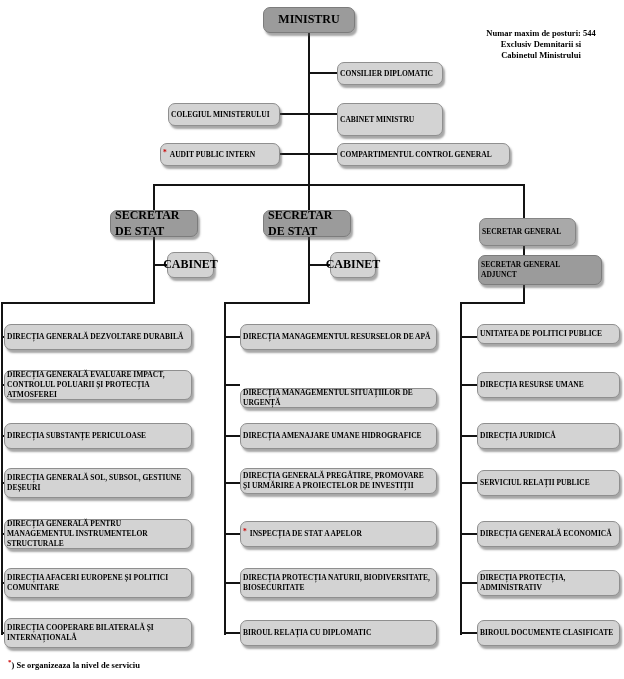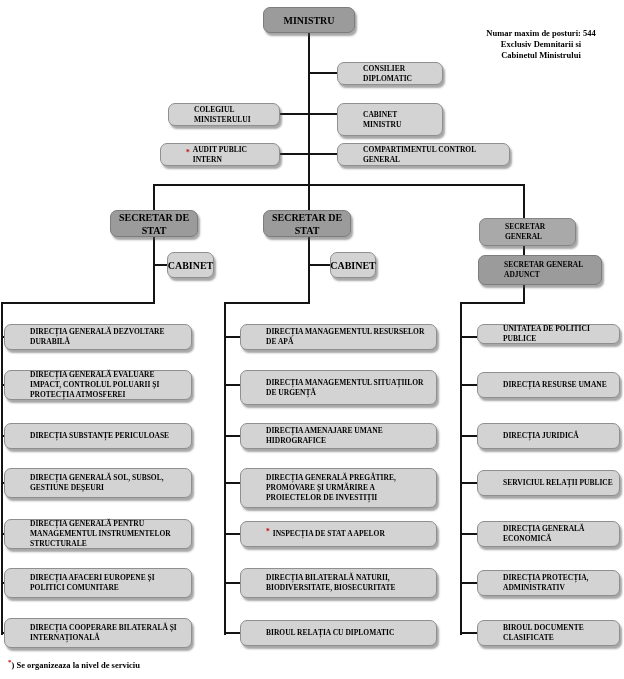--- a/index.html
+++ b/index.html
@@ -8,25 +8,25 @@
     overflow:hidden;
     font-family:"Liberation Serif",serif;
   }
   .box{
     position:absolute;box-sizing:border-box;
     border:1px solid #8f8f8f;border-radius:7px;
     background:#d3d3d3;
     box-shadow:2px 3px 2px rgba(80,80,80,.5);
     font-weight:bold;font-size:7.5px;line-height:1.3;color:#000;
     display:flex;align-items:center;
-    padding:2px 5px 2px 25px;text-align:left;
+    padding:2px 5px 2px 2px;text-align:left;
   }
   .dark{background:#9b9b9b;border-color:#7c7c7c;}
   .med{background:#a9a9a9;border-color:#858585;}
-  .ctr{justify-content:center;text-align:center;padding:2px 4px;font-size:10px;}
+  .ctr{justify-content:center;padding:2px 4px;font-size:12px;}
   .ln{position:absolute;background:#141414;}
   .mk{color:#cc0000;margin-right:3px;position:relative;top:-2px;}
   .mk:empty{display:none;}
   .note{
     position:absolute;top:28px;right:-2px;width:170px;
     text-align:center;font-weight:bold;font-size:8.5px;line-height:1.3;color:#000;
   }
   .footnote{
     position:absolute;left:8px;top:658px;
     font-weight:bold;font-size:8.5px;color:#000;
@@ -142,35 +142,35 @@
 <div class="box" style="left:4px;top:568px;width:188px;height:30px">
   <span>DIRECȚIA AFACERI EUROPENE ȘI POLITICI COMUNITARE</span>
 </div>
 <div class="box" style="left:4px;top:618px;width:188px;height:30px">
   <span>DIRECȚIA COOPERARE BILATERALĂ ȘI INTERNAȚIONALĂ</span>
 </div>
 
 <div class="box" style="left:240px;top:324px;width:197px;height:26px">
   <span>DIRECȚIA MANAGEMENTUL RESURSELOR DE APĂ</span>
 </div>
-<div class="box" style="left:240px;top:370px;width:197px;height:35px">
+<div class="box" style="left:240px;top:388px;width:197px;height:20px">
   <span>DIRECȚIA MANAGEMENTUL SITUAȚIILOR DE URGENȚĂ</span>
 </div>
 <div class="box" style="left:240px;top:423px;width:197px;height:26px">
   <span>DIRECȚIA AMENAJARE UMANE HIDROGRAFICE</span>
 </div>
-<div class="box" style="left:240px;top:468px;width:197px;height:40px">
+<div class="box" style="left:240px;top:468px;width:197px;height:26px">
   <span>DIRECȚIA GENERALĂ PREGĂTIRE, PROMOVARE ȘI URMĂRIRE A PROIECTELOR DE INVESTIȚII</span>
 </div>
 <div class="box" style="left:240px;top:521px;width:197px;height:26px">
   <span class="mk">*</span>
   <span>INSPECȚIA DE STAT A APELOR</span>
 </div>
 <div class="box" style="left:240px;top:568px;width:197px;height:30px">
-  <span>DIRECȚIA BILATERALĂ NATURII, BIODIVERSITATE, BIOSECURITATE</span>
+  <span>DIRECȚIA PROTECȚIA NATURII, BIODIVERSITATE, BIOSECURITATE</span>
 </div>
 <div class="box" style="left:240px;top:620px;width:197px;height:26px">
   <span>BIROUL RELAȚIA CU DIPLOMATIC</span>
 </div>
 
 <div class="box" style="left:477px;top:324px;width:143px;height:20px">
   <span>UNITATEA DE POLITICI PUBLICE</span>
 </div>
 <div class="box" style="left:477px;top:372px;width:143px;height:26px">
   <span>DIRECȚIA RESURSE UMANE</span>

